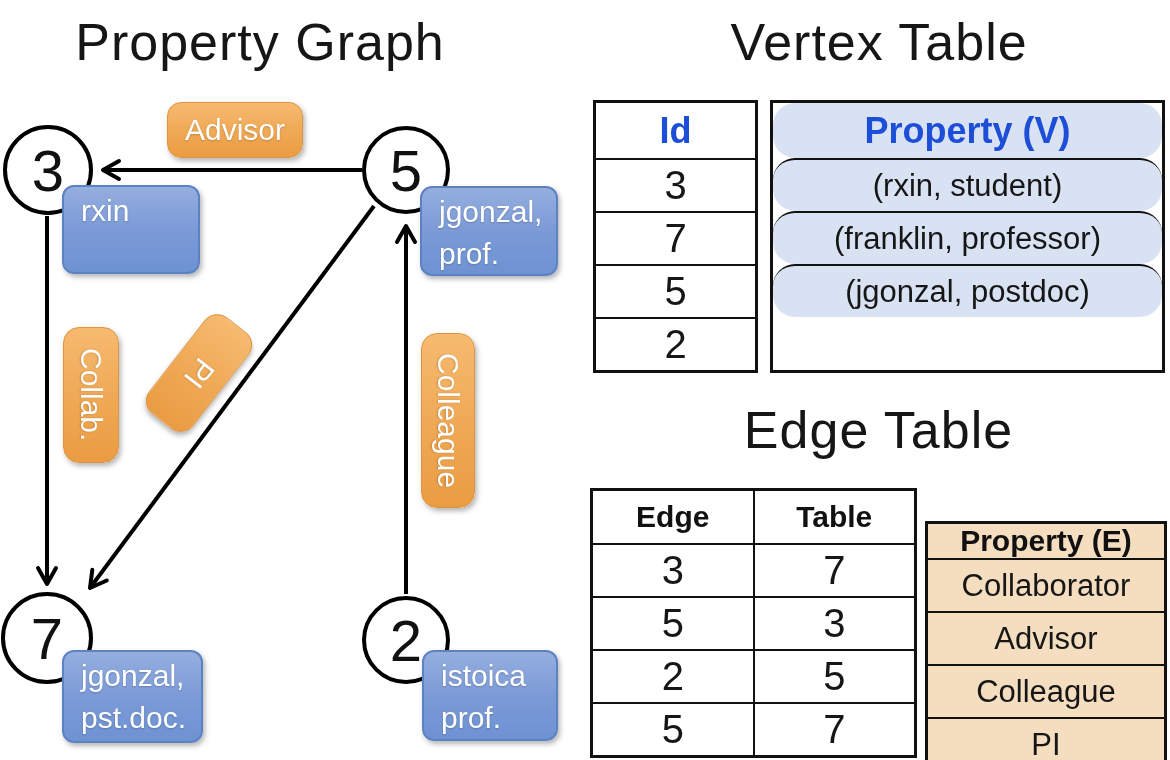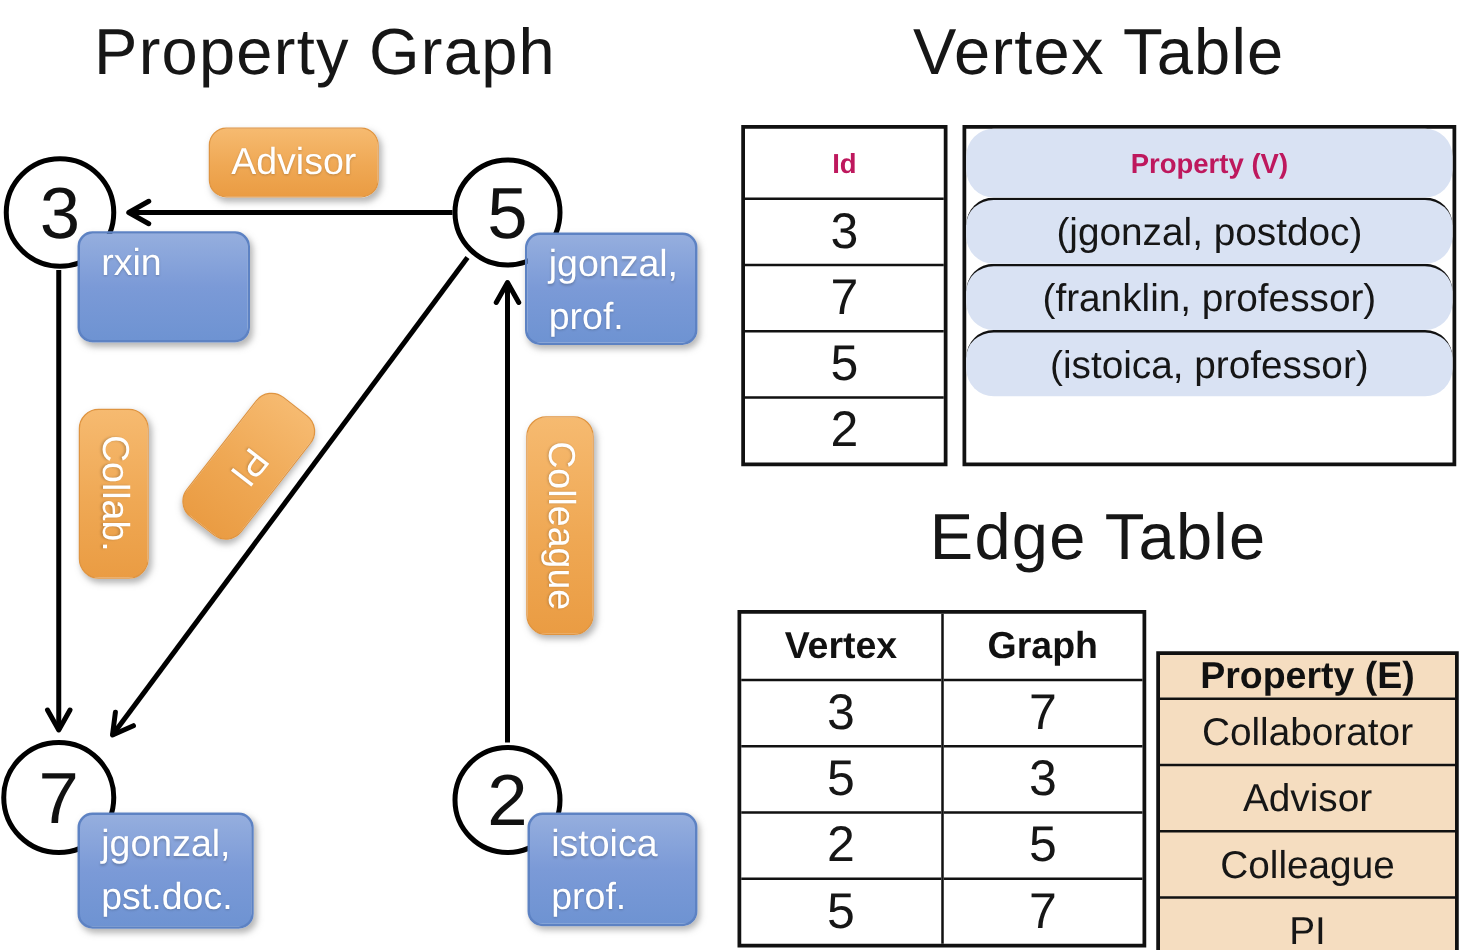--- a/index.html
+++ b/index.html
@@ -76,22 +76,22 @@
     position: absolute;
     border: 3px solid #111;
     background: #fff;
   }
   .subtable .th {
     height: 55px;
     display: flex;
     align-items: center;
     justify-content: center;
     font-weight: bold;
-    font-size: 22px;
-    color: #be185d;
+    font-size: 36px;
+    color: #1d4ed8;
   }
   .subtable .td {
     height: 53px;
     border-top: 2px solid #111;
     display: flex;
     align-items: center;
     justify-content: center;
     color: #161616;
   }
   .td.num { font-size: 40px; font-weight: 400; }
@@ -167,37 +167,37 @@
   <div class="subtable" style="left:593px; top:100px; width:165px; height:273px;">
     <div class="th">Id</div>
     <div class="td num">3</div>
     <div class="td num">7</div>
     <div class="td num">5</div>
     <div class="td num">2</div>
   </div>
 
   <div class="subtable" style="left:770px; top:100px; width:395px; height:273px;">
     <div class="th fill-blue">Property (V)</div>
+    <div class="td txt fill-blue">(rxin, student)</div>
+    <div class="td txt fill-blue">(franklin, professor)</div>
     <div class="td txt fill-blue">(jgonzal, postdoc)</div>
-    <div class="td txt fill-blue">(franklin, professor)</div>
-    <div class="td txt fill-blue">(istoica, professor)</div>
   </div>
 
   <div class="big-title" style="left:590px; top:400px; width:577px;">Edge Table</div>
 
   <div class="subtable etable-left" style="left:590px; top:488px; width:327px; height:270px;">
     <div class="col">
-      <div class="eth">Vertex</div>
+      <div class="eth">Edge</div>
       <div class="td num">3</div>
       <div class="td num">5</div>
       <div class="td num">2</div>
       <div class="td num">5</div>
     </div>
     <div class="col">
-      <div class="eth">Graph</div>
+      <div class="eth">Table</div>
       <div class="td num">7</div>
       <div class="td num">3</div>
       <div class="td num">5</div>
       <div class="td num">7</div>
     </div>
   </div>
 
   <div class="subtable" style="left:925px; top:488px; width:242px; height:270px;margin-top:33px;">
     <div class="eth fill-tan">Property (E)</div>
     <div class="td txt fill-tan">Collaborator</div>

